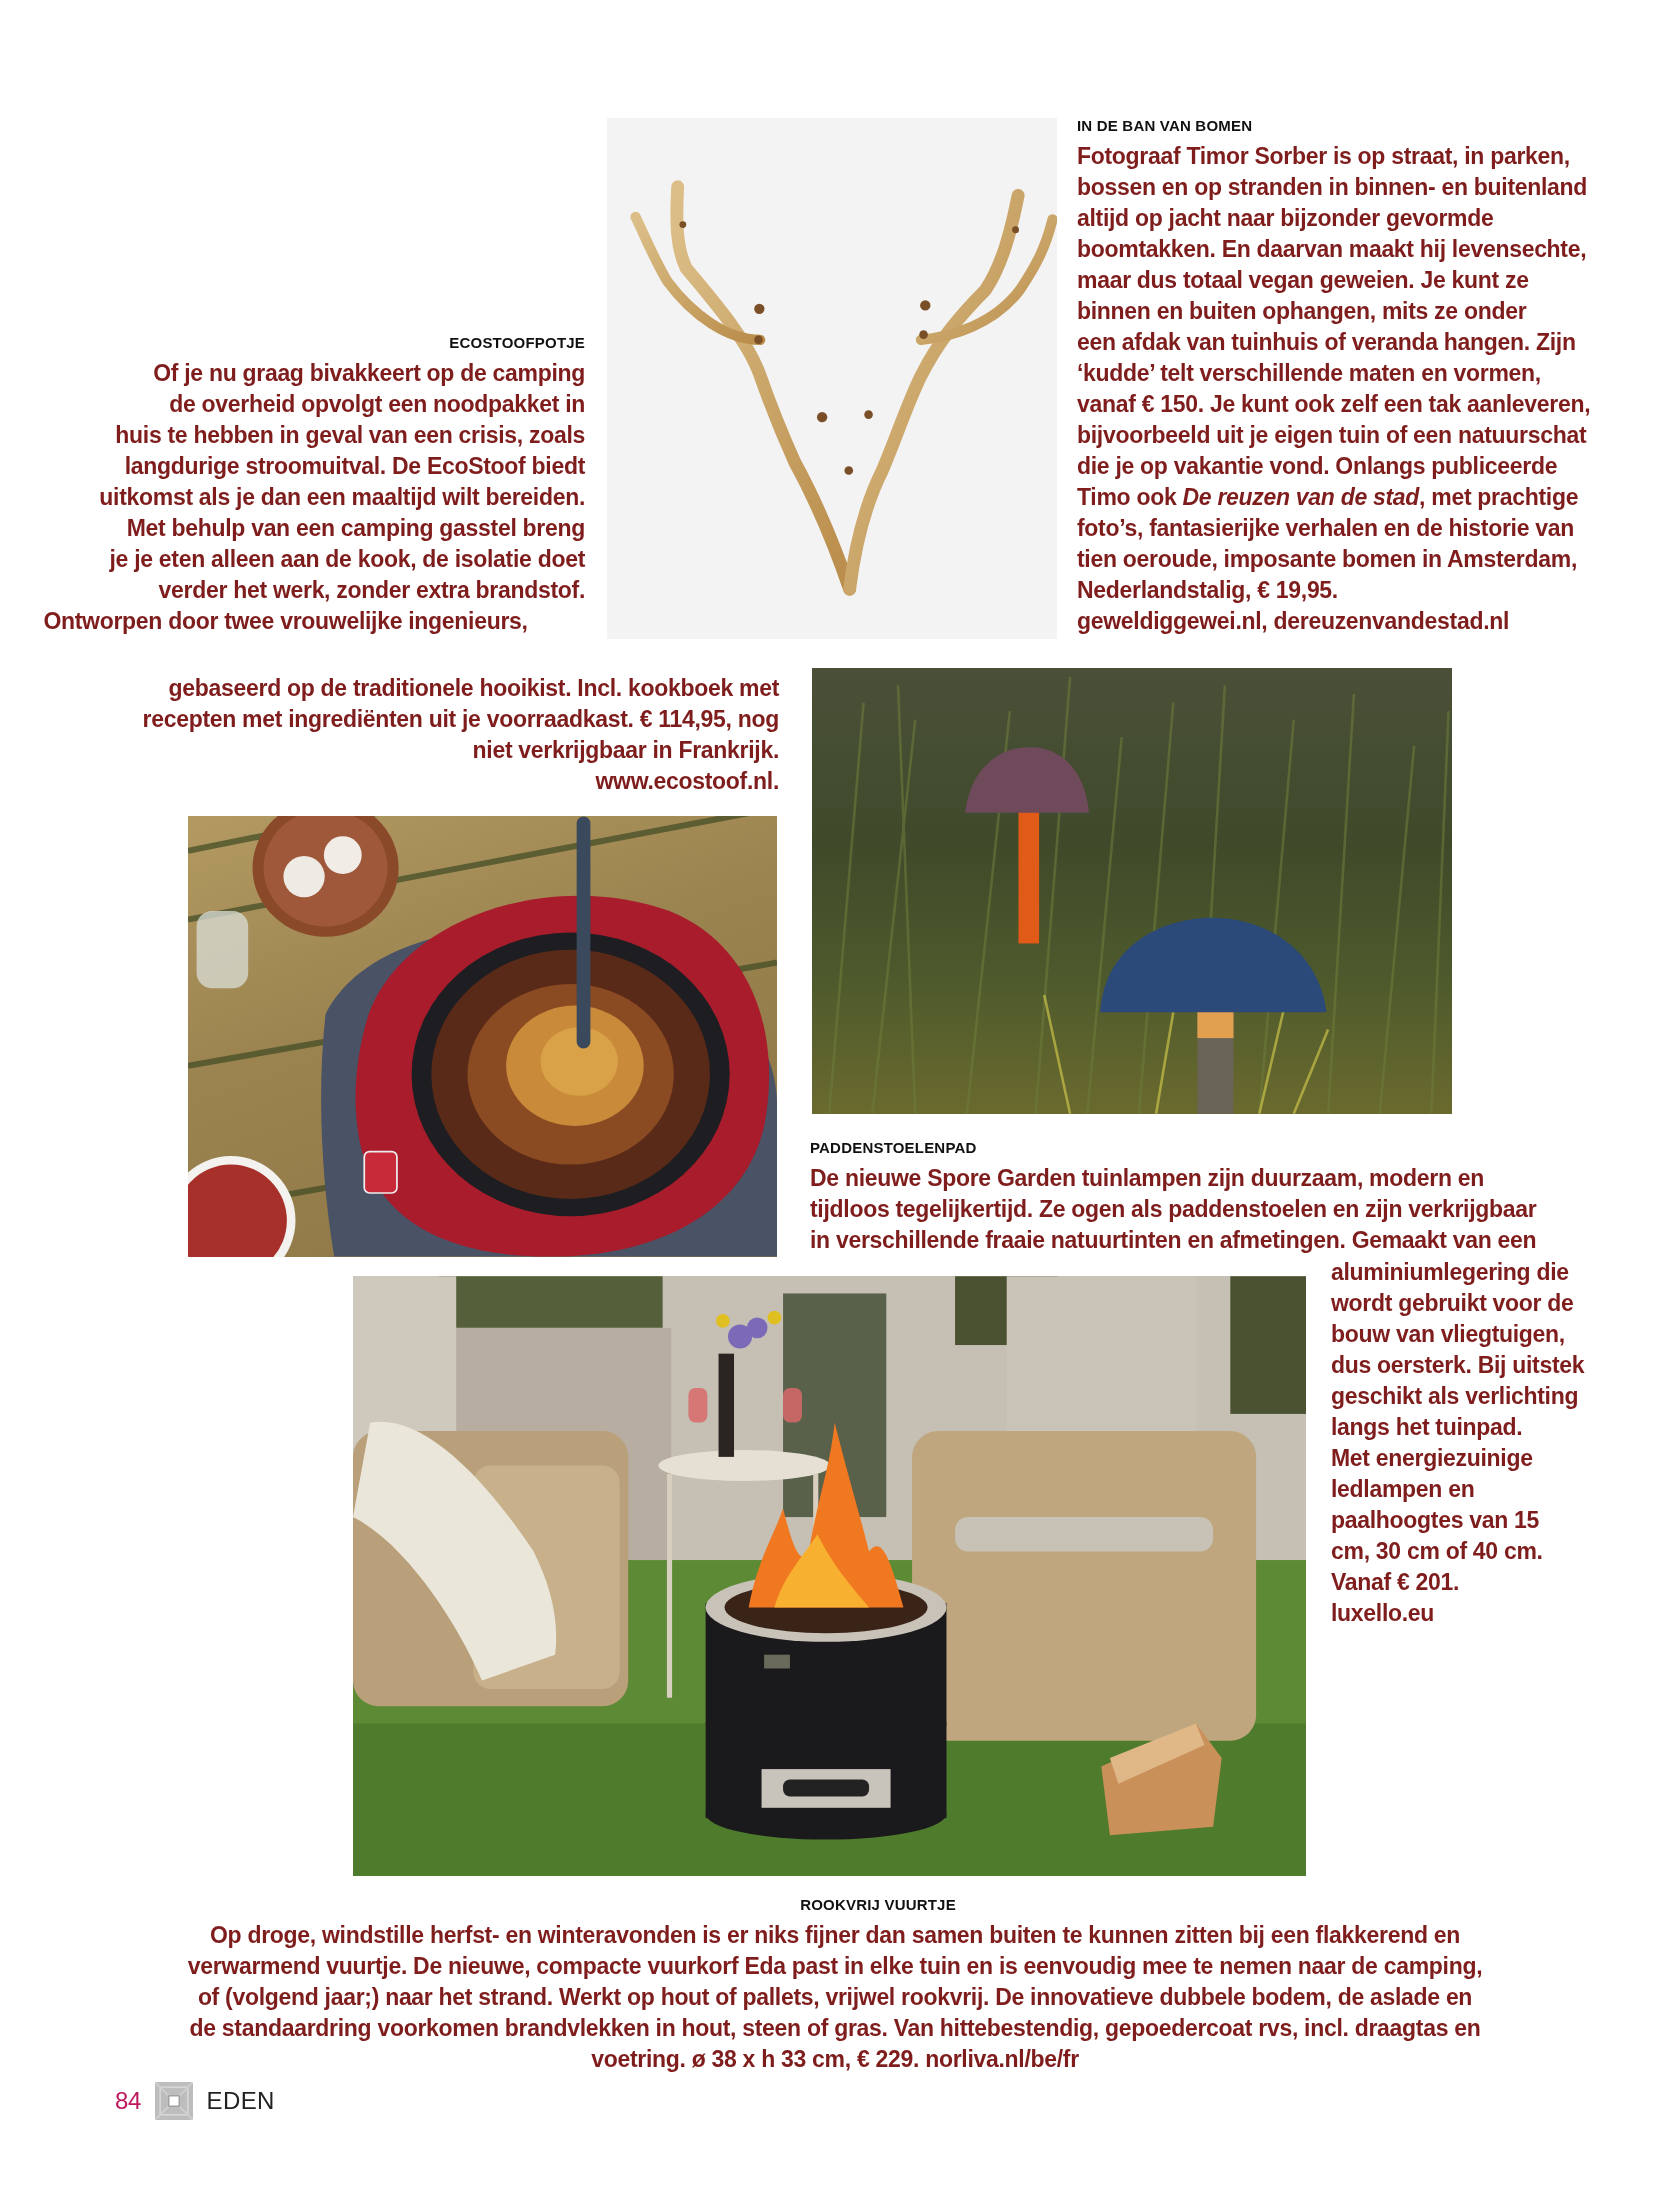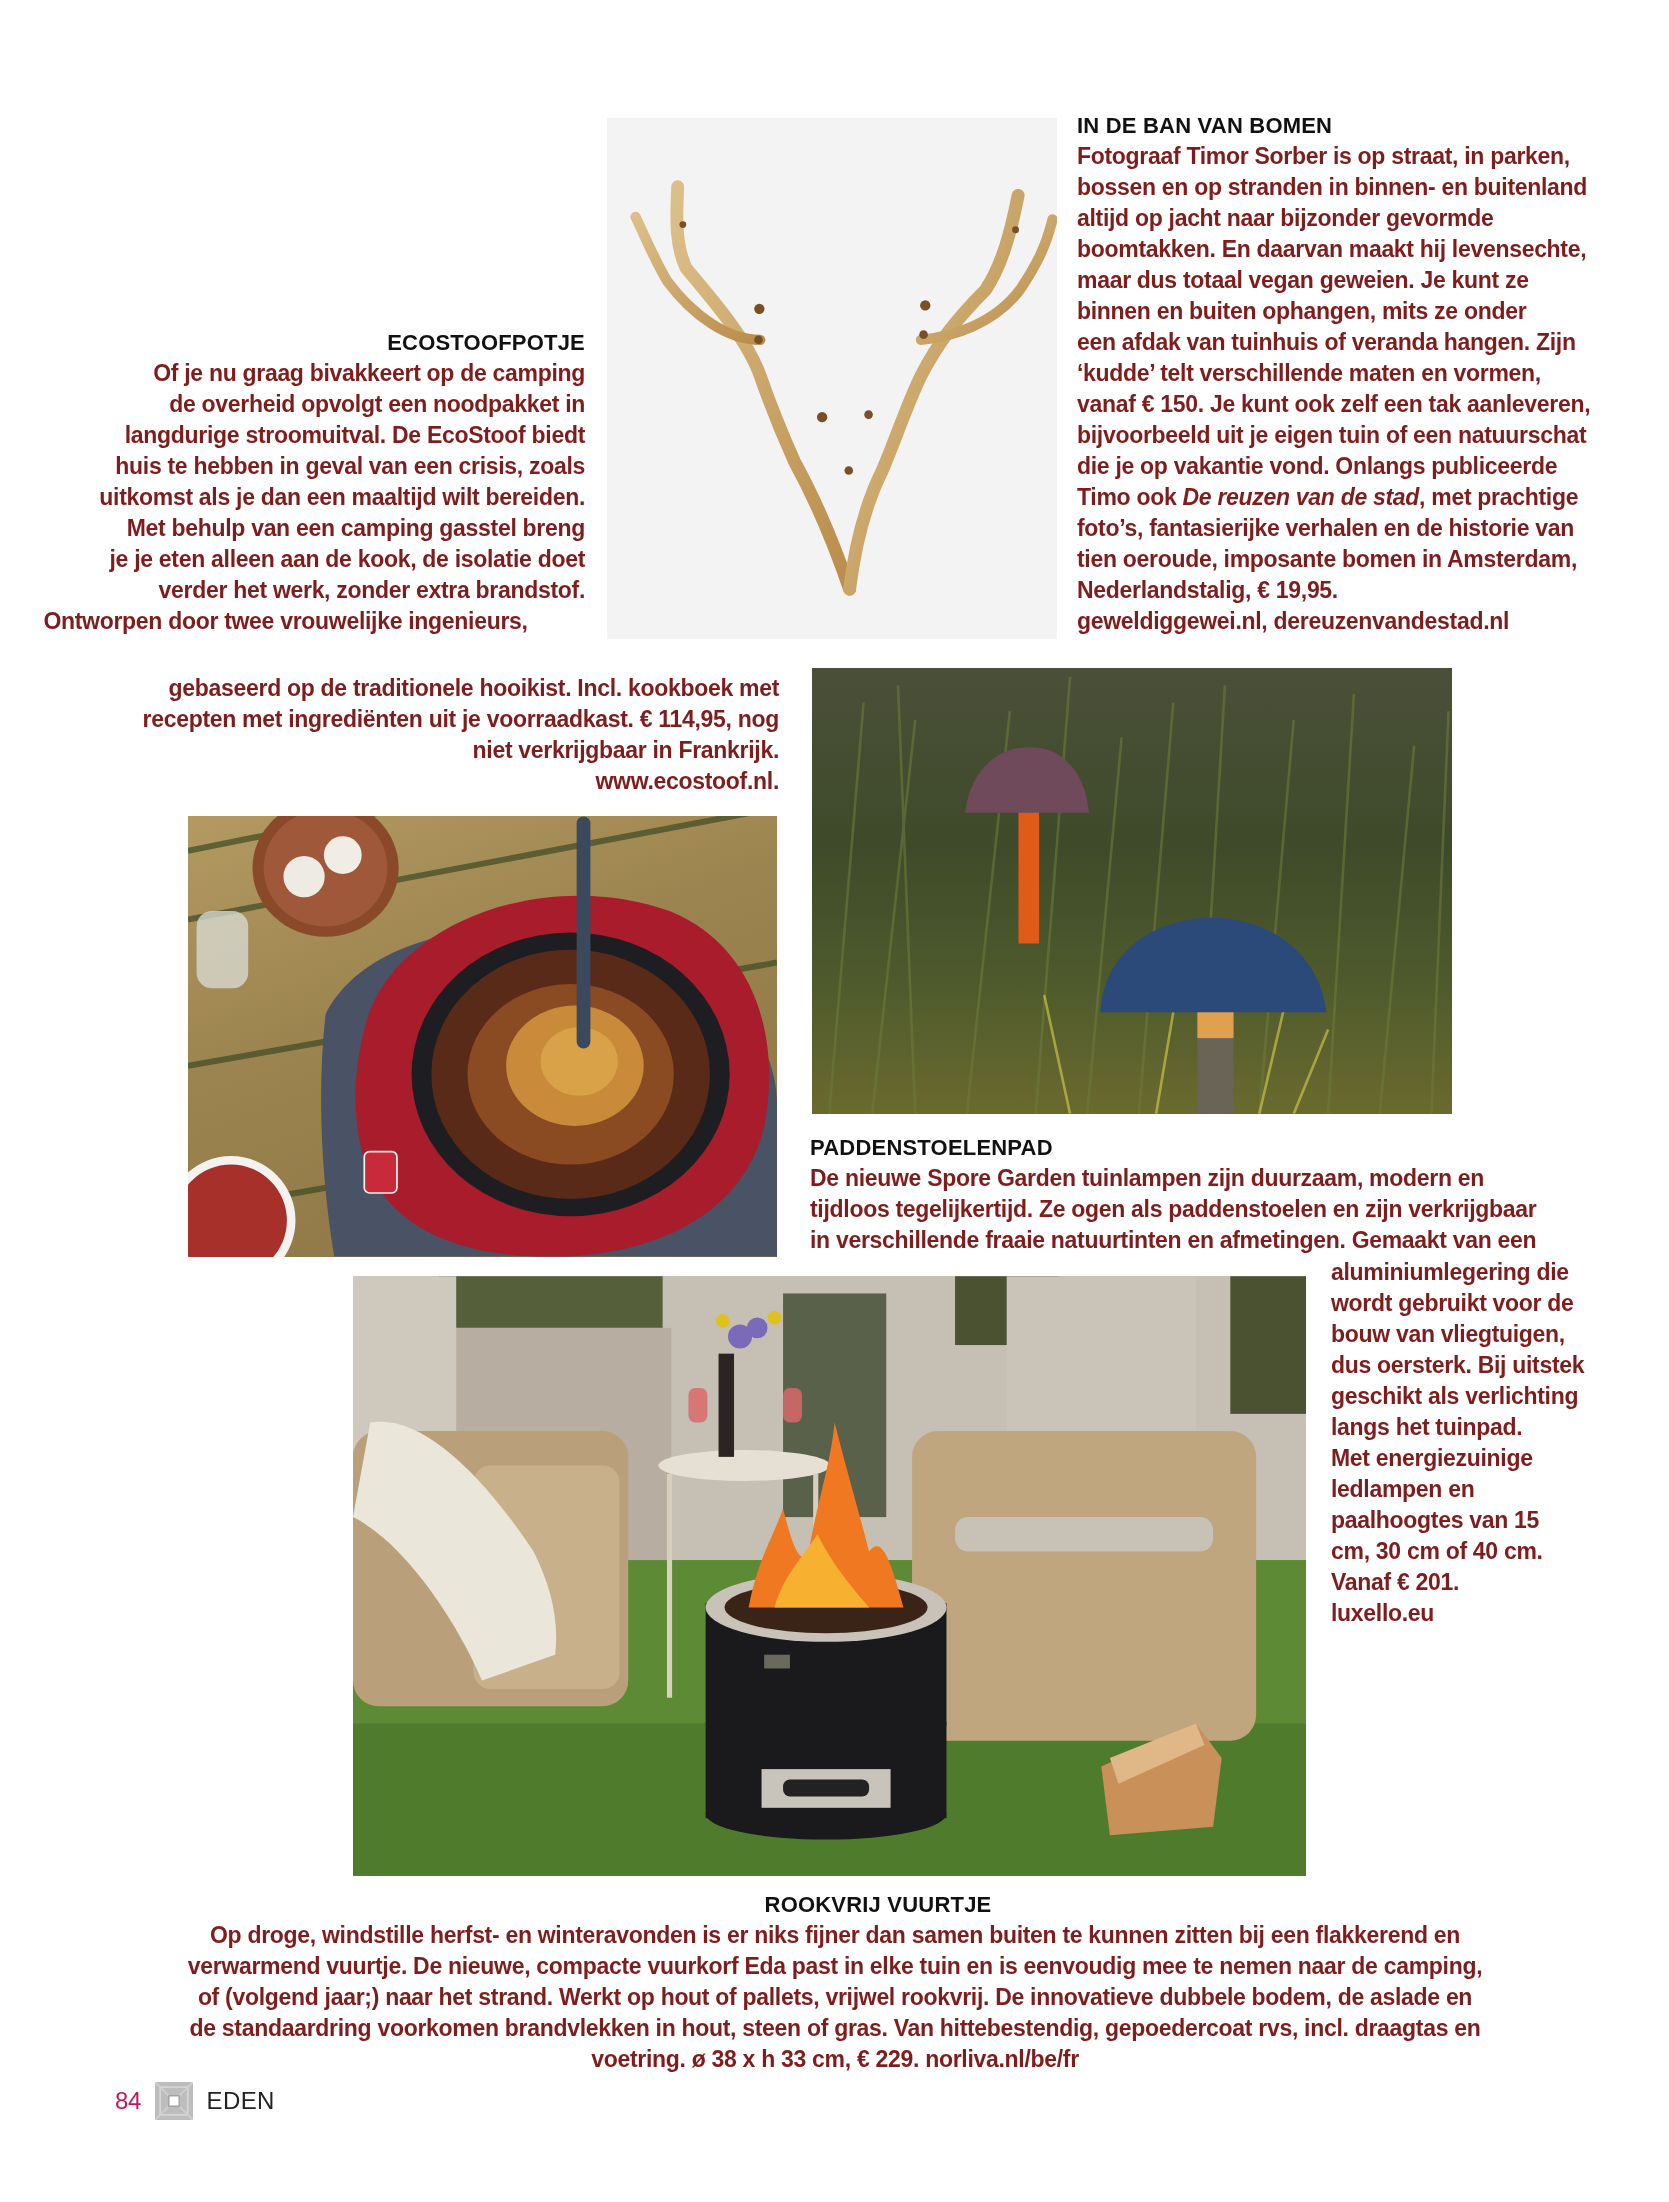--- a/index.html
+++ b/index.html
@@ -3,21 +3,21 @@
   <meta charset="utf-8">
   <style>
     html, body { margin: 0; padding: 0; }
     body {
       width: 1669px; height: 2203px; position: relative; overflow: hidden;
       background: #ffffff; color: #111111;
       font-family: "Liberation Sans", "DejaVu Sans", sans-serif;
     }
     .abs { position: absolute; }
     .txt { font-size: 23px; line-height: 31px; color: #7f1d1d; letter-spacing: -0.3px; font-weight: bold; }
-    .hd { font-weight: bold; font-size: 22px; line-height: 31px; color: #111; letter-spacing: 0.2px; }
+    .hd { font-weight: bold; font-size: 15px; line-height: 31px; color: #111; letter-spacing: 0.2px; }
     .ln { display: block; white-space: nowrap; }
     .right { text-align: right; }
     .center { text-align: center; }
     .photo { position: absolute; overflow: hidden; }
 
     
     #antler { left: 607px; top: 118px; width: 450px; height: 521px; background: #f3f3f3; }
     
     #food { left: 188px; top: 816px; width: 589px; height: 441px;
       background: linear-gradient(160deg, #b39a62 0%, #9c8450 40%, #8a7443 100%); }
@@ -84,22 +84,22 @@
     <span class="ln">Nederlandstalig, € 19,95.</span>
     <span class="ln">geweldiggewei.nl, dereuzenvandestad.nl</span>
   </div>
 </div>
 
 <div class="abs right" style="left:52px; top:327px; width:533px;">
   <div class="hd ln">ECOSTOOFPOTJE</div>
   <div class="txt">
     <span class="ln">Of je nu graag bivakkeert op de camping</span>
     <span class="ln">de overheid opvolgt een noodpakket in</span>
+    <span class="ln">huis te hebben in geval van een crisis, zoals</span>
     <span class="ln">langdurige stroomuitval. De EcoStoof biedt</span>
-    <span class="ln">huis te hebben in geval van een crisis, zoals</span>
     <span class="ln">uitkomst als je dan een maaltijd wilt bereiden.</span>
     <span class="ln">Met behulp van een camping gasstel breng</span>
     <span class="ln">je je eten alleen aan de kook, de isolatie doet</span>
     <span class="ln">verder het werk, zonder extra brandstof.</span>
     <span class="ln" style="text-align:left; margin-left:-8.6px;">Ontworpen door twee vrouwelijke ingenieurs,</span>
   </div>
 </div>
 <div class="abs right txt" style="left:52px; top:673px; width:727px;">
   <span class="ln">gebaseerd op de traditionele hooikist. Incl. kookboek met</span>
   <span class="ln">recepten met ingrediënten uit je voorraadkast. € 114,95, nog</span>

